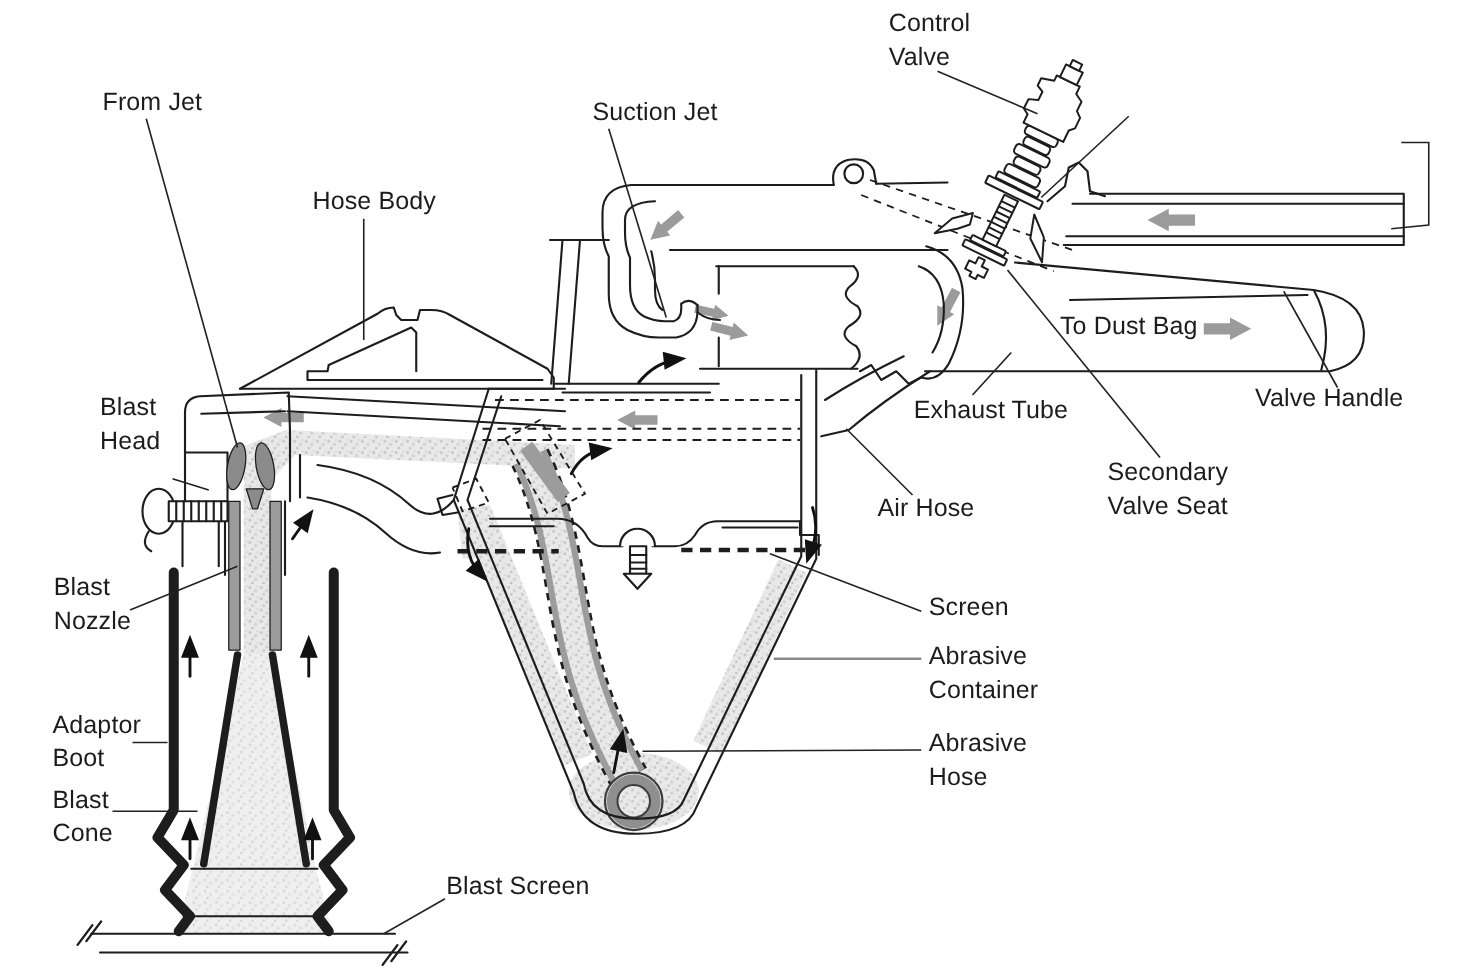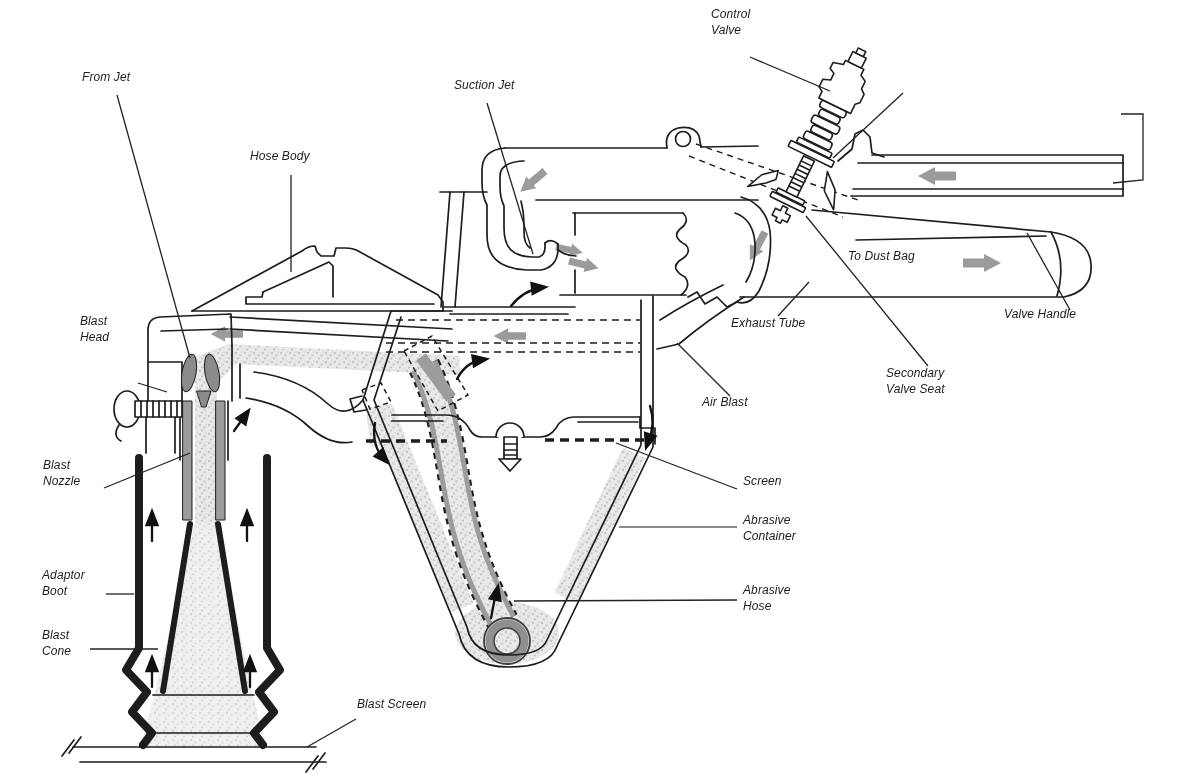--- a/index.html
+++ b/index.html
@@ -1,19 +1,19 @@
 <!DOCTYPE html>
 <html><head>
 <meta charset="utf-8">
 <style>
   html,body{margin:0;padding:0;background:#ffffff;}
   #stage{position:relative;width:1177px;height:774px;background:#ffffff;overflow:hidden;
          font-family:"Liberation Sans",sans-serif;}
   #art{position:absolute;left:0;top:0;}
-  .lbl{position:absolute;font-style:italic;font-size:12px;line-height:1.36;color:#1c1c1c;
+  .lbl{position:absolute;font-size:20px;line-height:1.36;color:#1c1c1c;
        white-space:pre-line;letter-spacing:.1px;}
 </style>
 </head>
 <body>
 
 <div id="stage">
 
 <svg id="art" width="1177" height="774" viewBox="0 0 1177 774">
   <defs>
     <pattern id="stip" patternUnits="userSpaceOnUse" width="9" height="9">
@@ -256,37 +256,37 @@
     <path d="M 737,600 L 514,601"></path>
     <path d="M 730,396 L 677,343"></path>
     <path d="M 778,316 L 809,282"></path>
     <path d="M 1070,310 L 1027,233"></path>
     <path d="M 928,366 L 806,216"></path>
   </g>
 </svg>
 
 <div class="lbl" style="left:711px;top:6px">Control
 Valve</div>
-<div class="lbl" style="left:454px;top:77px">Suction Jet</div>
+<div class="lbl" style="left:474px;top:77px">Suction Jet</div>
 <div class="lbl" style="left:250px;top:148px">Hose Body</div>
 <div class="lbl" style="left:82px;top:69px">From Jet</div>
 <div class="lbl" style="left:80px;top:313px">Blast
 Head</div>
 <div class="lbl" style="left:43px;top:457px">Blast
 Nozzle</div>
 <div class="lbl" style="left:42px;top:567px">Adaptor
 Boot</div>
 <div class="lbl" style="left:42px;top:627px">Blast
 Cone</div>
 <div class="lbl" style="left:357px;top:696px">Blast Screen</div>
 <div class="lbl" style="left:848px;top:248px">To Dust Bag</div>
 <div class="lbl" style="left:1004px;top:306px">Valve Handle</div>
 <div class="lbl" style="left:731px;top:315px">Exhaust Tube</div>
 <div class="lbl" style="left:886px;top:365px">Secondary
 Valve Seat</div>
-<div class="lbl" style="left:702px;top:394px">Air Blast</div>
+<div class="lbl" style="left:702px;top:394px">Air Hose</div>
 <div class="lbl" style="left:743px;top:473px">Screen</div>
 <div class="lbl" style="left:743px;top:512px">Abrasive
 Container</div>
 <div class="lbl" style="left:743px;top:582px">Abrasive
 Hose</div>
 
 </div>
 
 </body></html>

